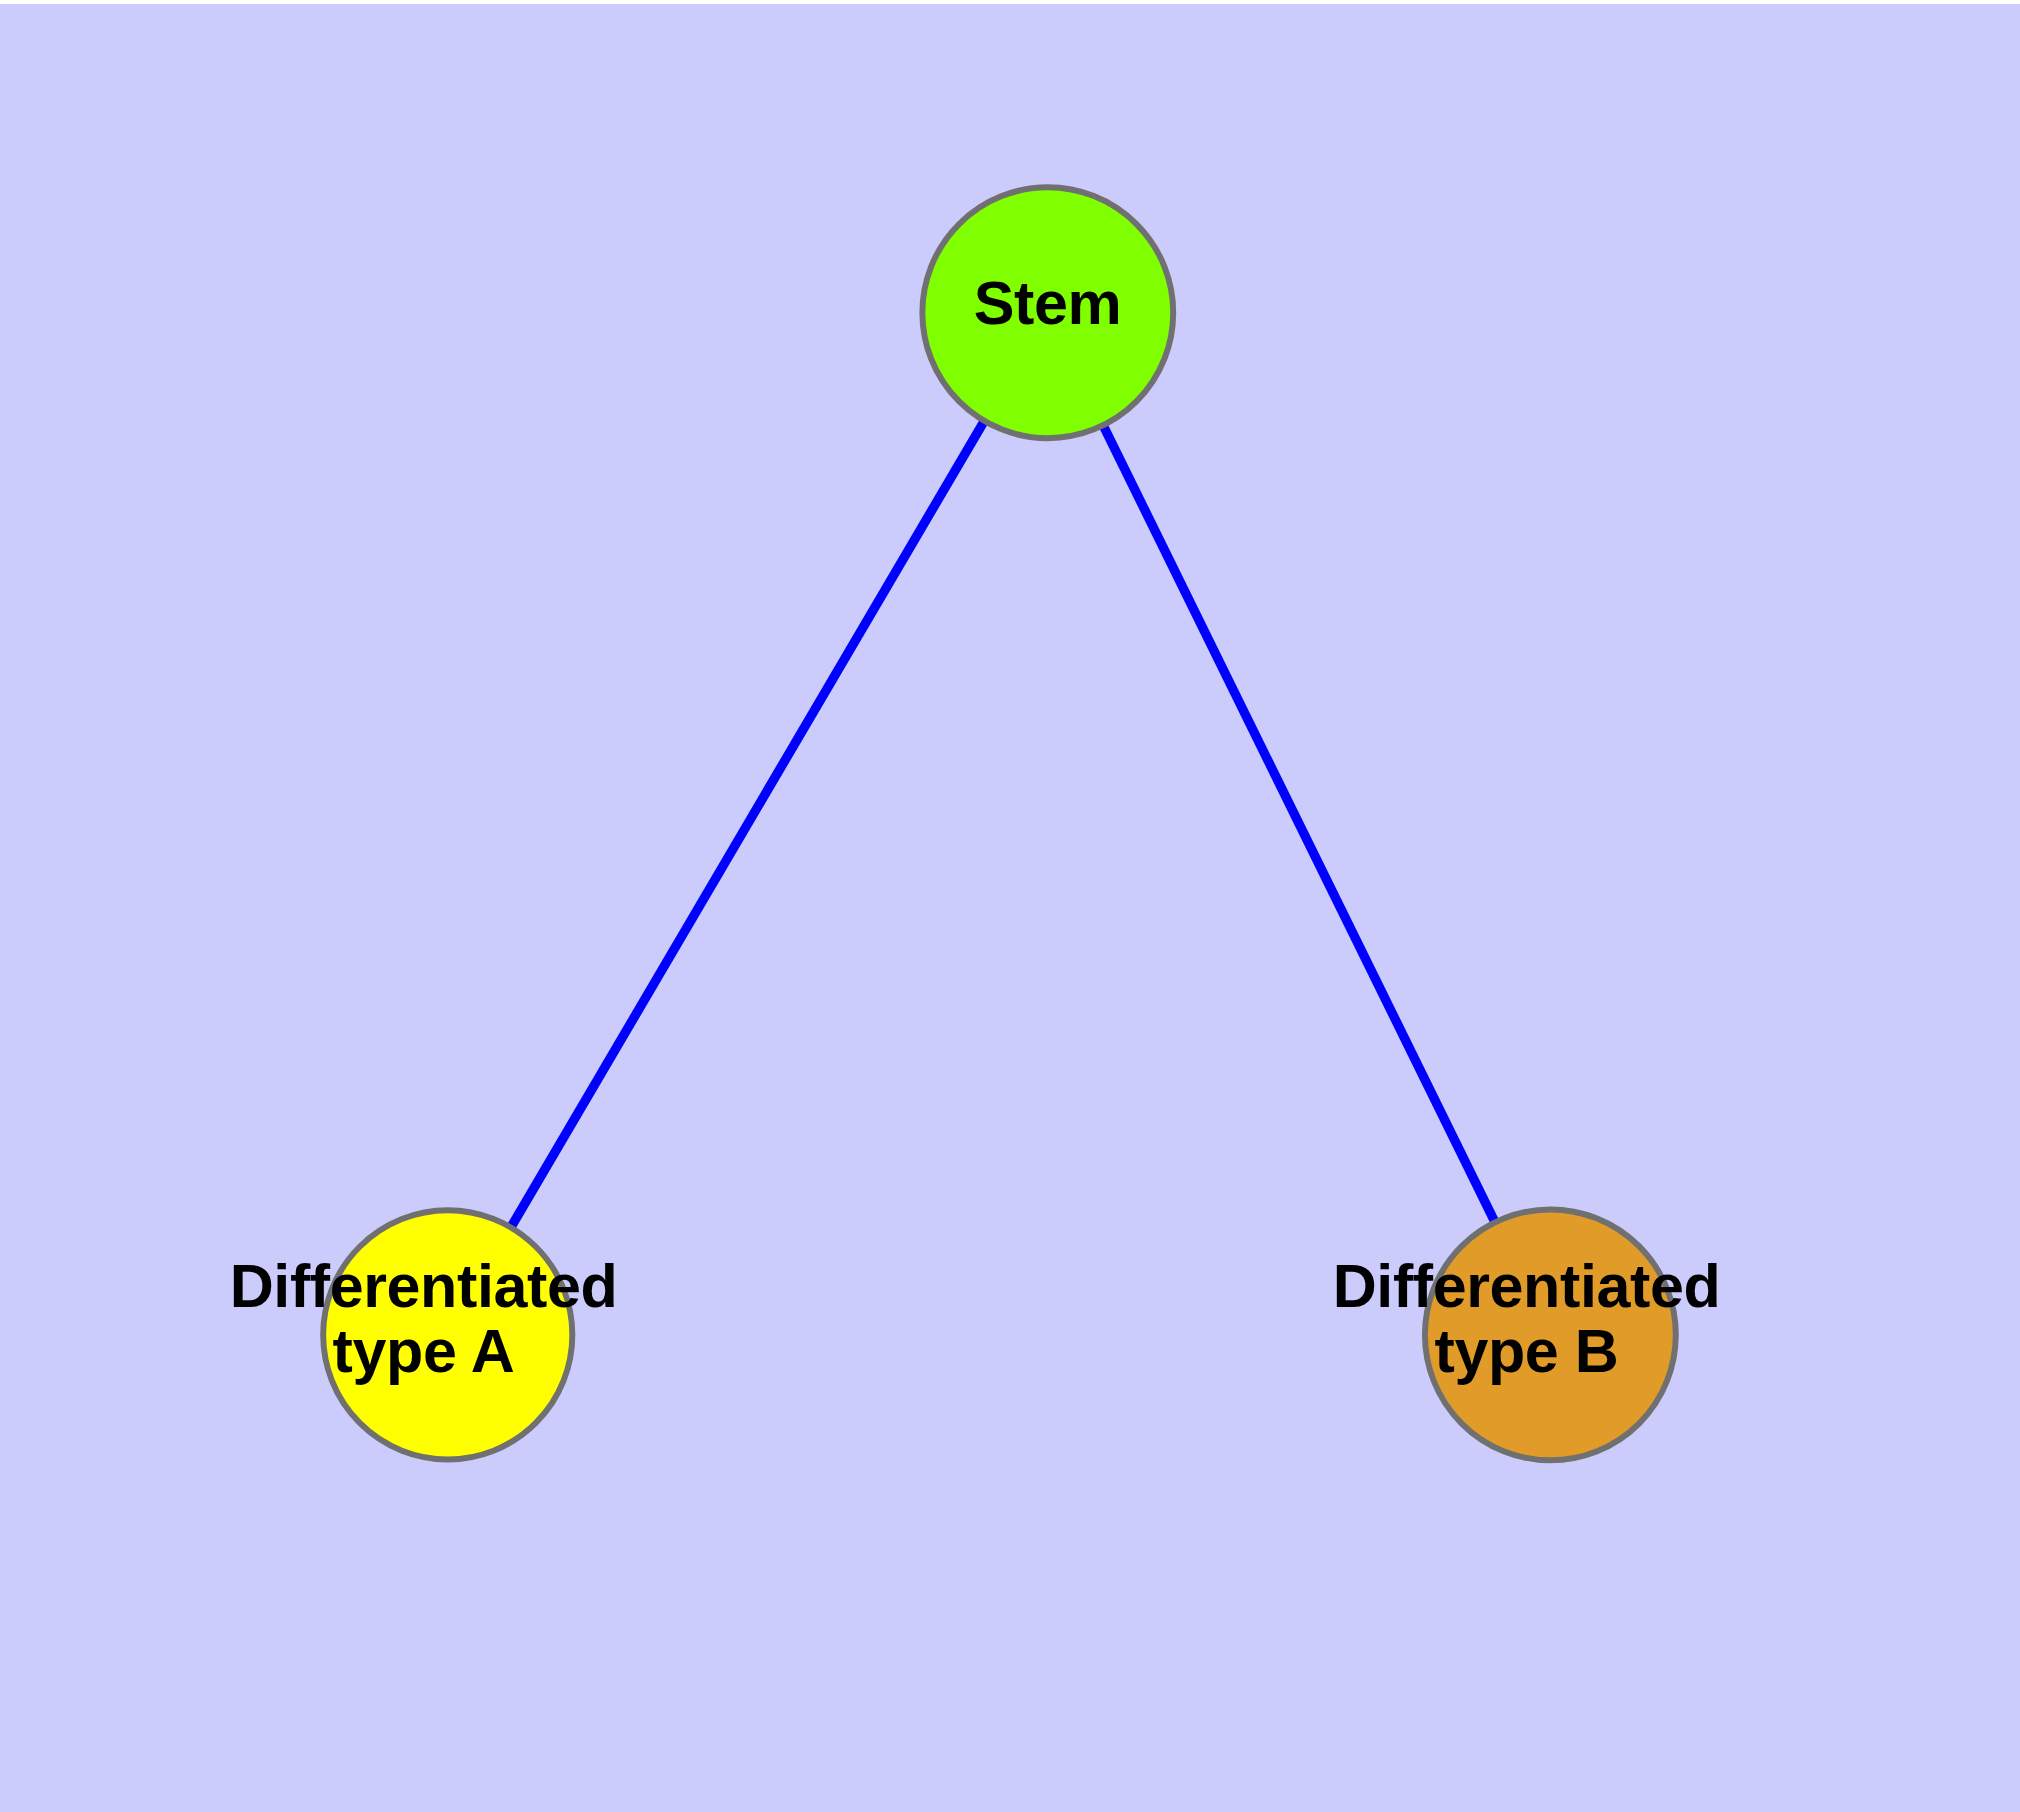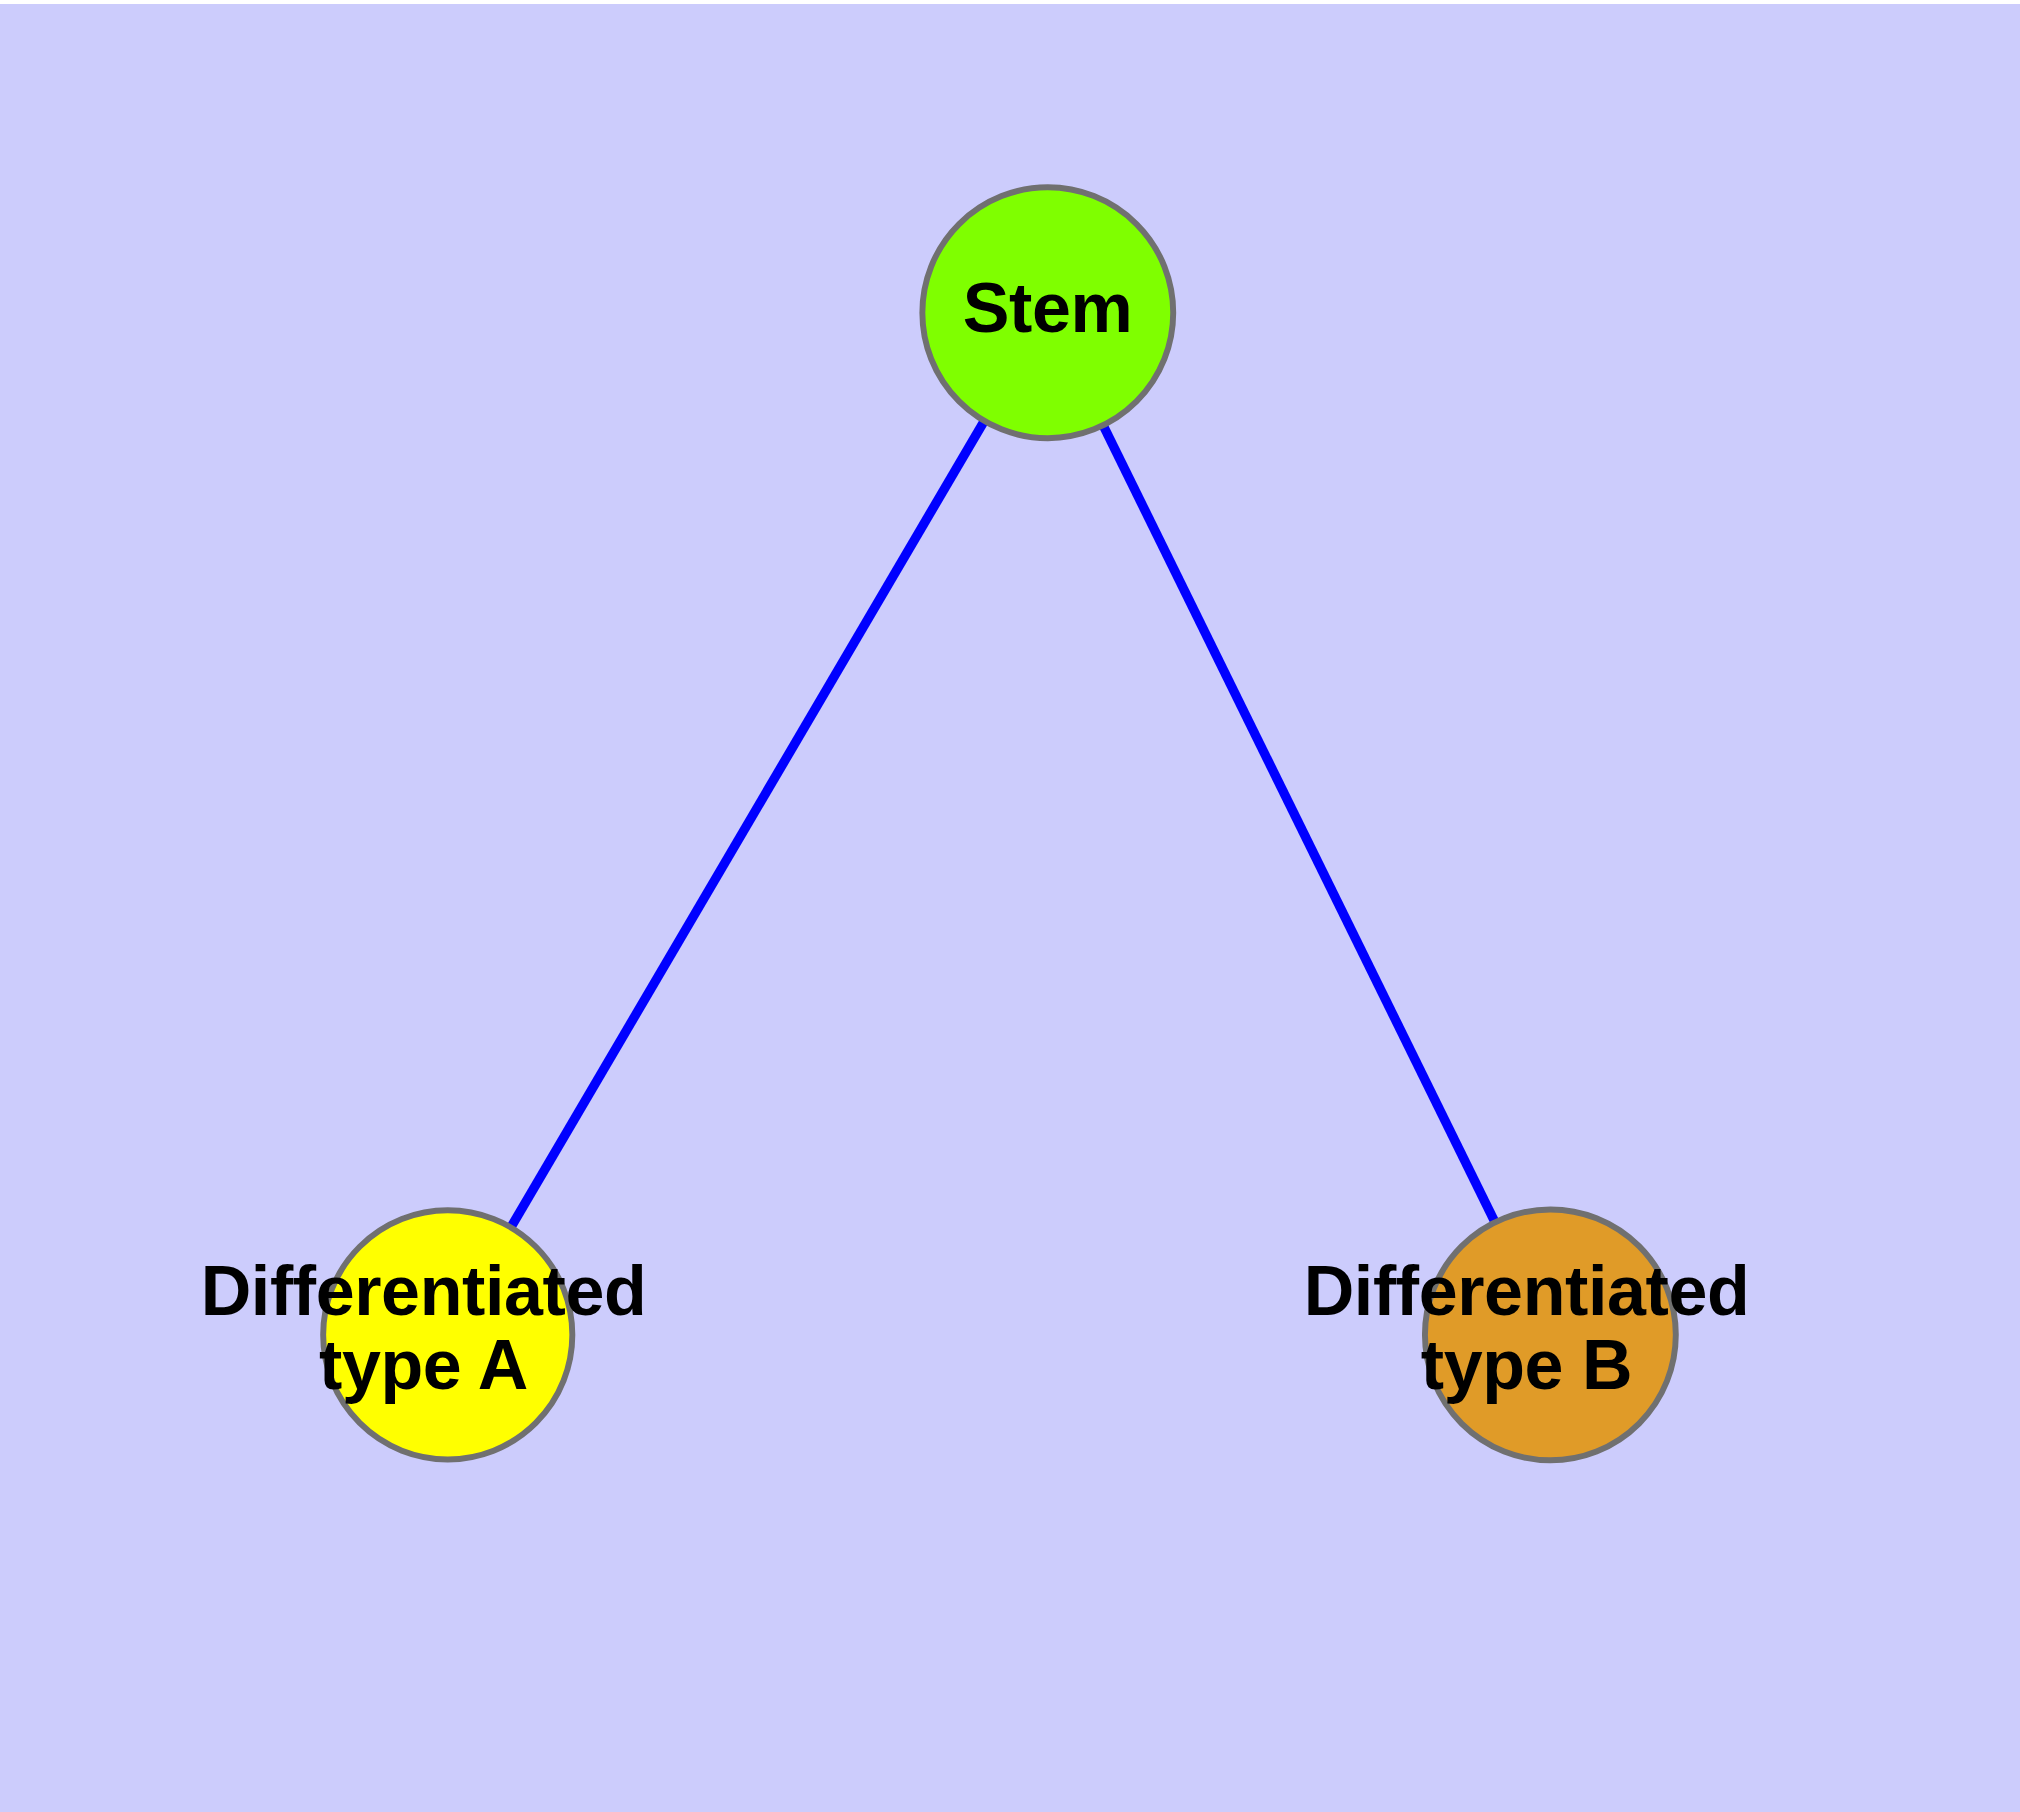--- a/index.html
+++ b/index.html
@@ -27,21 +27,21 @@
     position: absolute;
     left: 0;
     top: 0;
     width: 2021px;
     height: 1812px;
   }
   .node-label {
     position: absolute;
     color: #000000;
     font-weight: bold;
-    font-size: 70px;
+    font-size: 61px;
     line-height: 1.06;
     text-align: center;
     white-space: pre;
     letter-spacing: -0.4px;
     pointer-events: none;
   }
 </style>
 </head>
 <body>
 

